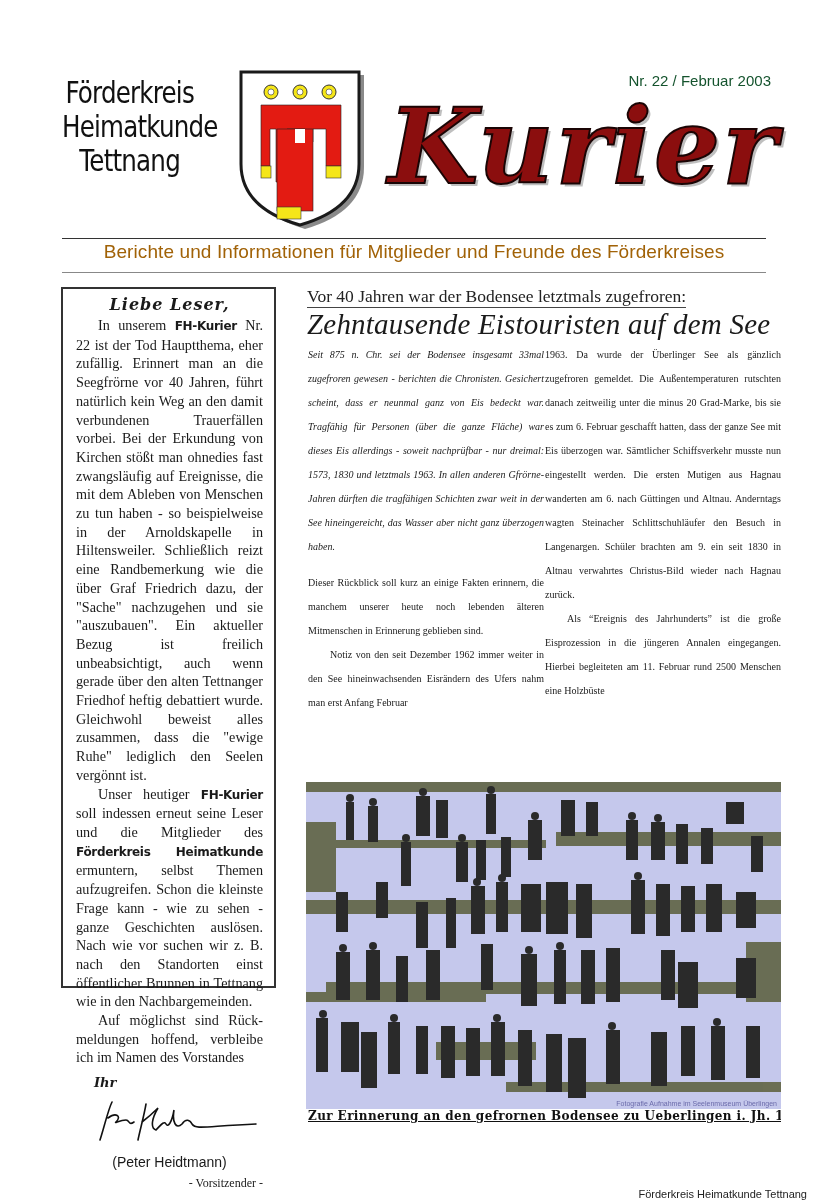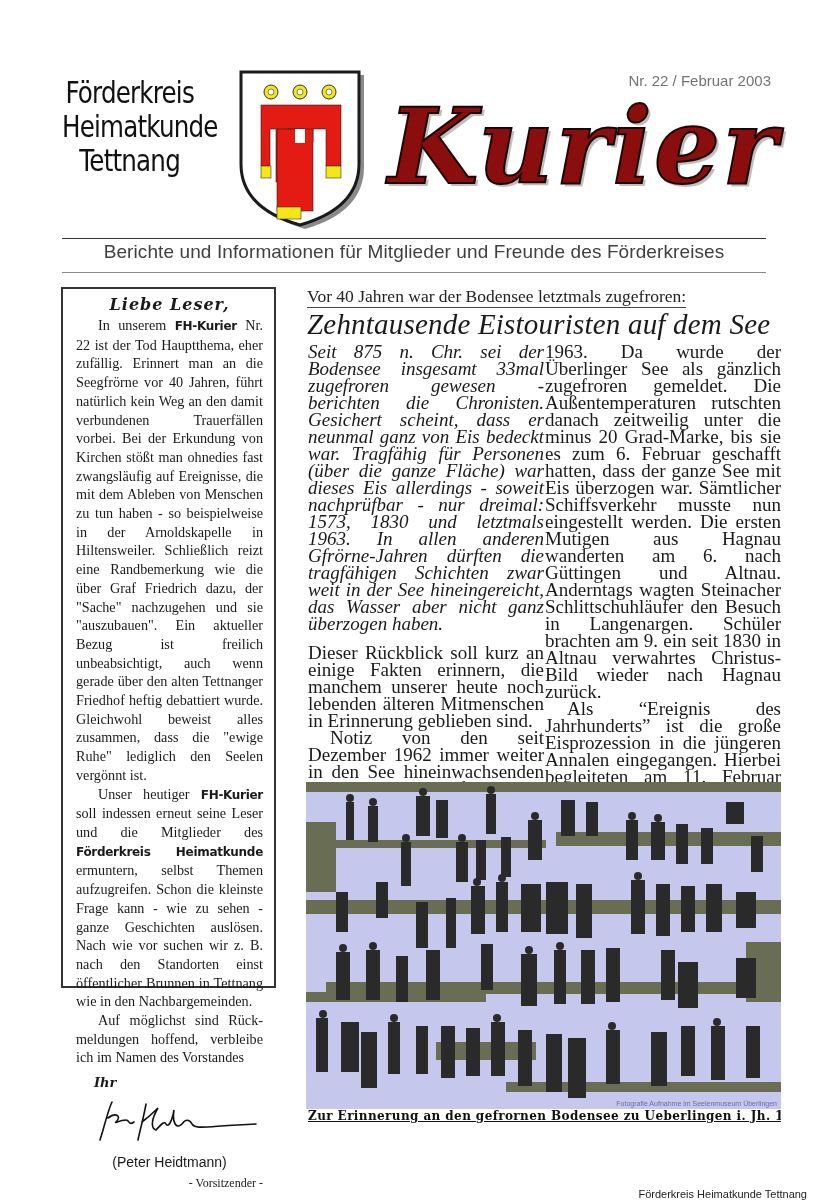--- a/index.html
+++ b/index.html
@@ -5,43 +5,43 @@
   html, body { margin: 0; padding: 0; background: #ffffff; }
   body { width: 813px; height: 1204px; position: relative; overflow: hidden; font-family: "Liberation Serif", serif; color: #1a1a1a; }
 
   .masthead-left { position: absolute; left: 62px; top: 76px; width: 165px; text-align: center; font-family: "DejaVu Sans", sans-serif; font-size: 30px; line-height: 34px; letter-spacing: -1px; color: #111; transform: scaleX(0.82); transform-origin: left top; font-weight: normal; }
   .masthead-left div { white-space: nowrap; }
 
   .crest { position: absolute; left: 237px; top: 70px; width: 130px; height: 160px; }
 
   .kurier { position: absolute; left: 388px; top: 92px; font-family: "DejaVu Serif", serif; font-style: italic; font-weight: bold; font-size: 104px; line-height: 110px; color: #8b0e0e; letter-spacing: 2px; -webkit-text-stroke: 2px #1a0505; text-shadow: 3px 3px 0 rgba(0,0,0,0.25); }
 
-  .issue { position: absolute; right: 42px; top: 72px; font-family: "Liberation Sans", sans-serif; font-size: 15px; color: #737373; }
+  .issue { position: absolute; right: 42px; top: 72px; font-family: "Liberation Sans", sans-serif; font-size: 15px; color: #14532d; }
 
   .rule { position: absolute; left: 62px; right: 47px; height: 0; border-top: 1px solid #333; }
   .rule.top { top: 238px; }
   .rule.bot { top: 272px; border-top-color: #888; }
-  .tagline { position: absolute; left: 62px; right: 47px; top: 241px; text-align: center; font-family: "Liberation Sans", sans-serif; font-size: 19px; color: #404040; letter-spacing: 0.1px; }
+  .tagline { position: absolute; left: 62px; right: 47px; top: 241px; text-align: center; font-family: "Liberation Sans", sans-serif; font-size: 19px; color: #a16207; letter-spacing: 0.1px; }
 
   .letter-box { position: absolute; left: 61px; top: 287px; width: 215px; height: 701px; border: 2px solid #333; box-sizing: border-box; padding: 6px 11px 0 13px; }
   .letter-greeting { text-align: center; font-family: "DejaVu Serif", serif; font-style: italic; font-weight: bold; font-size: 16px; margin: 0 0 2px 0; letter-spacing: 1px; }
   .letter-body p { margin: 0; font-size: 14.2px; line-height: 18.7px; text-align: justify; text-indent: 22px; hyphens: manual; }
   .fh { font-family: "DejaVu Sans", sans-serif; font-weight: bold; font-size: 12px; letter-spacing: -0.3px; }
   .ihr { font-family: "DejaVu Serif", serif; font-style: italic; font-weight: bold; font-size: 13px; margin: 8px 0 0 18px; }
   .signature { height: 60px; position: relative; margin: 0 0 0 10px; }
   .signer { text-align: center; font-family: "Liberation Sans", sans-serif; font-size: 14px; margin-top: 4px; }
   .signer-role { text-align: right; font-size: 12px; margin-top: 6px; }
 
   .kicker { position: absolute; left: 307px; top: 286px; font-size: 17.5px; color: #222; border-bottom: 1px solid #444; padding-bottom: 0; white-space: nowrap; }
   .headline { position: absolute; left: 307px; top: 308px; font-family: "Liberation Serif", serif; font-style: italic; font-size: 29px; color: #1a1a1a; white-space: nowrap; letter-spacing: 0.2px; }
 
   .col { position: absolute; width: 236px; }
   .col.c1 { left: 308px; top: 343px; }
   .col.c2 { left: 545px; top: 343px; }
-  .col p { margin: 0; font-size: 19px; line-height: 17px; text-align: justify; }
+  .col p { margin: 0; font-size: 10px; line-height: 24px; text-align: justify; }
   .col p.indent { text-indent: 22px; }
   .lead { font-style: italic; }
   .gap { height: 12px; }
   .continued { text-align: right !important; font-style: italic; margin-top: 0; }
 
   .photo { position: absolute; left: 306px; top: 782px; width: 475px; height: 345px; background: #fff; overflow: hidden; }
   .photo svg { display: block; }
   .photo-caption { position: absolute; left: 0; right: 0; bottom: 0; height: 18px; font-family: "DejaVu Serif", serif; font-weight: bold; font-size: 12px; color: #111; white-space: nowrap; letter-spacing: 0.4px; text-decoration: underline; padding-left: 2px; }
   .photo-credit { position: absolute; right: 4px; bottom: 20px; font-family: "Liberation Sans", sans-serif; font-size: 7px; color: #6a6aaa; }
 

